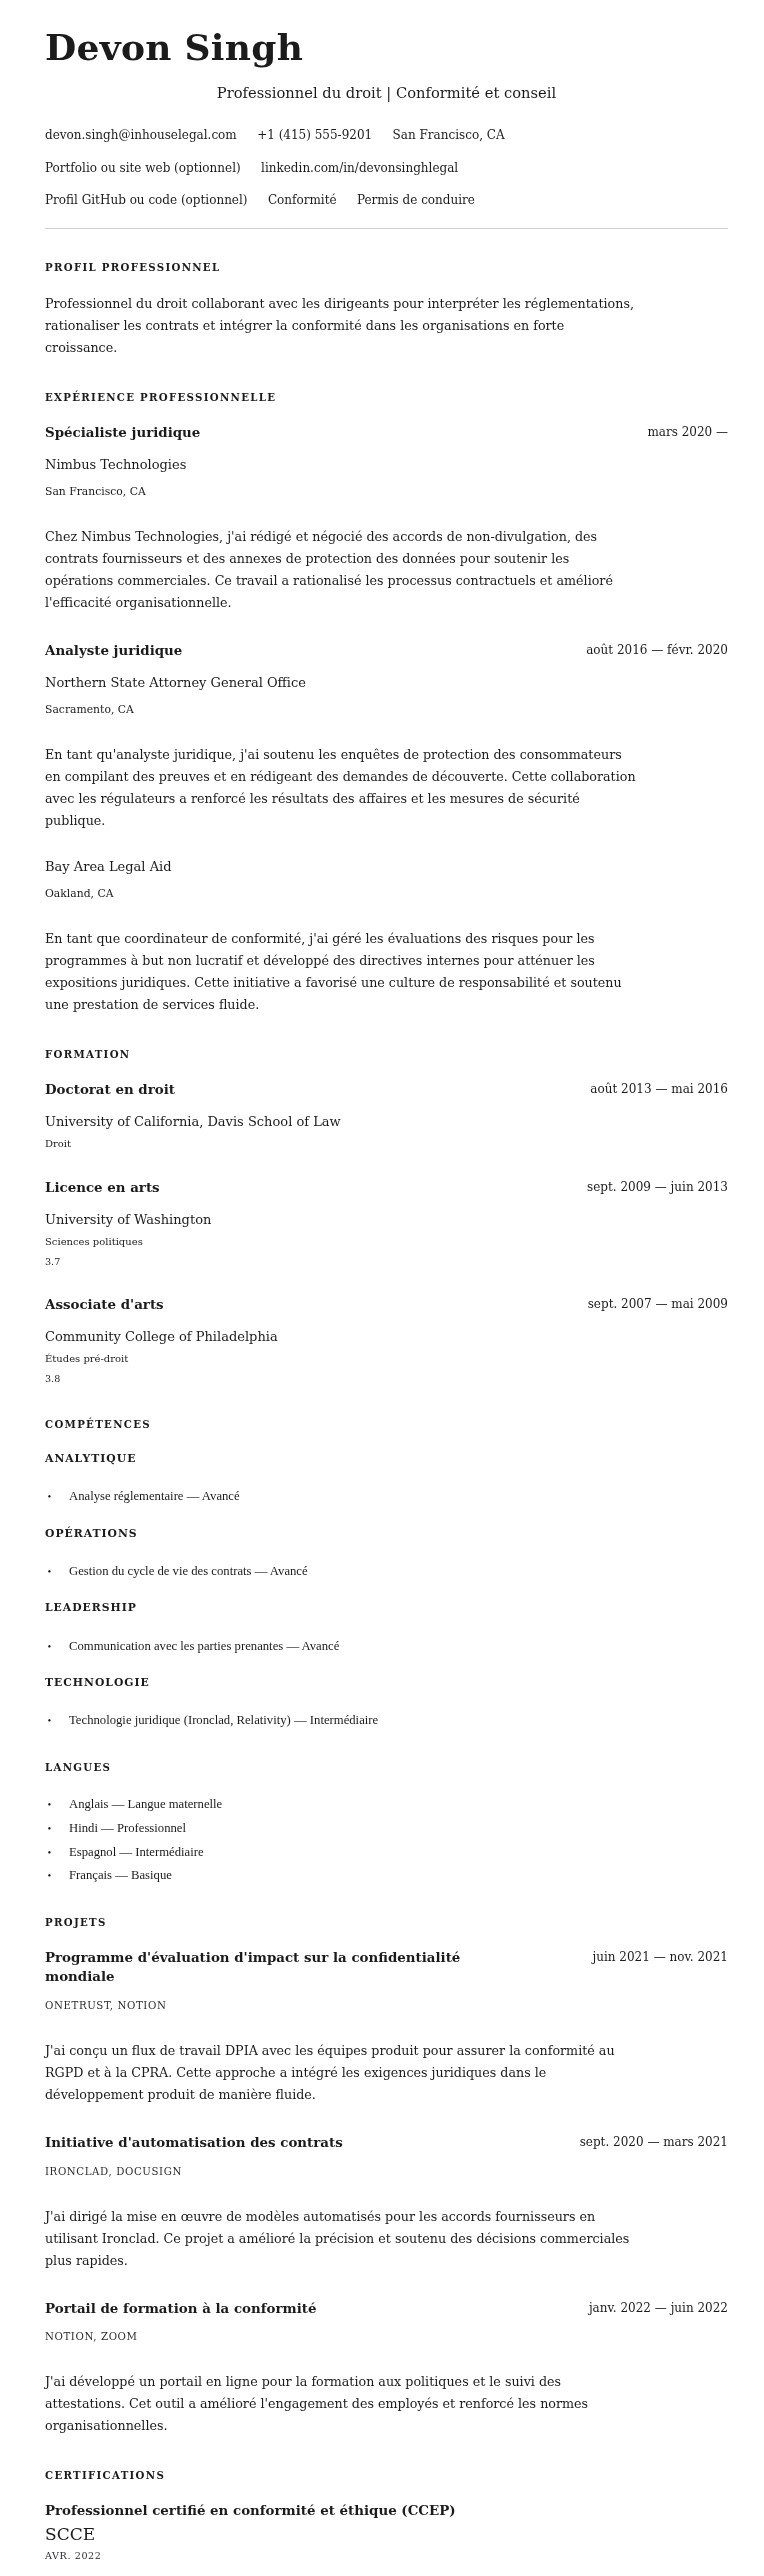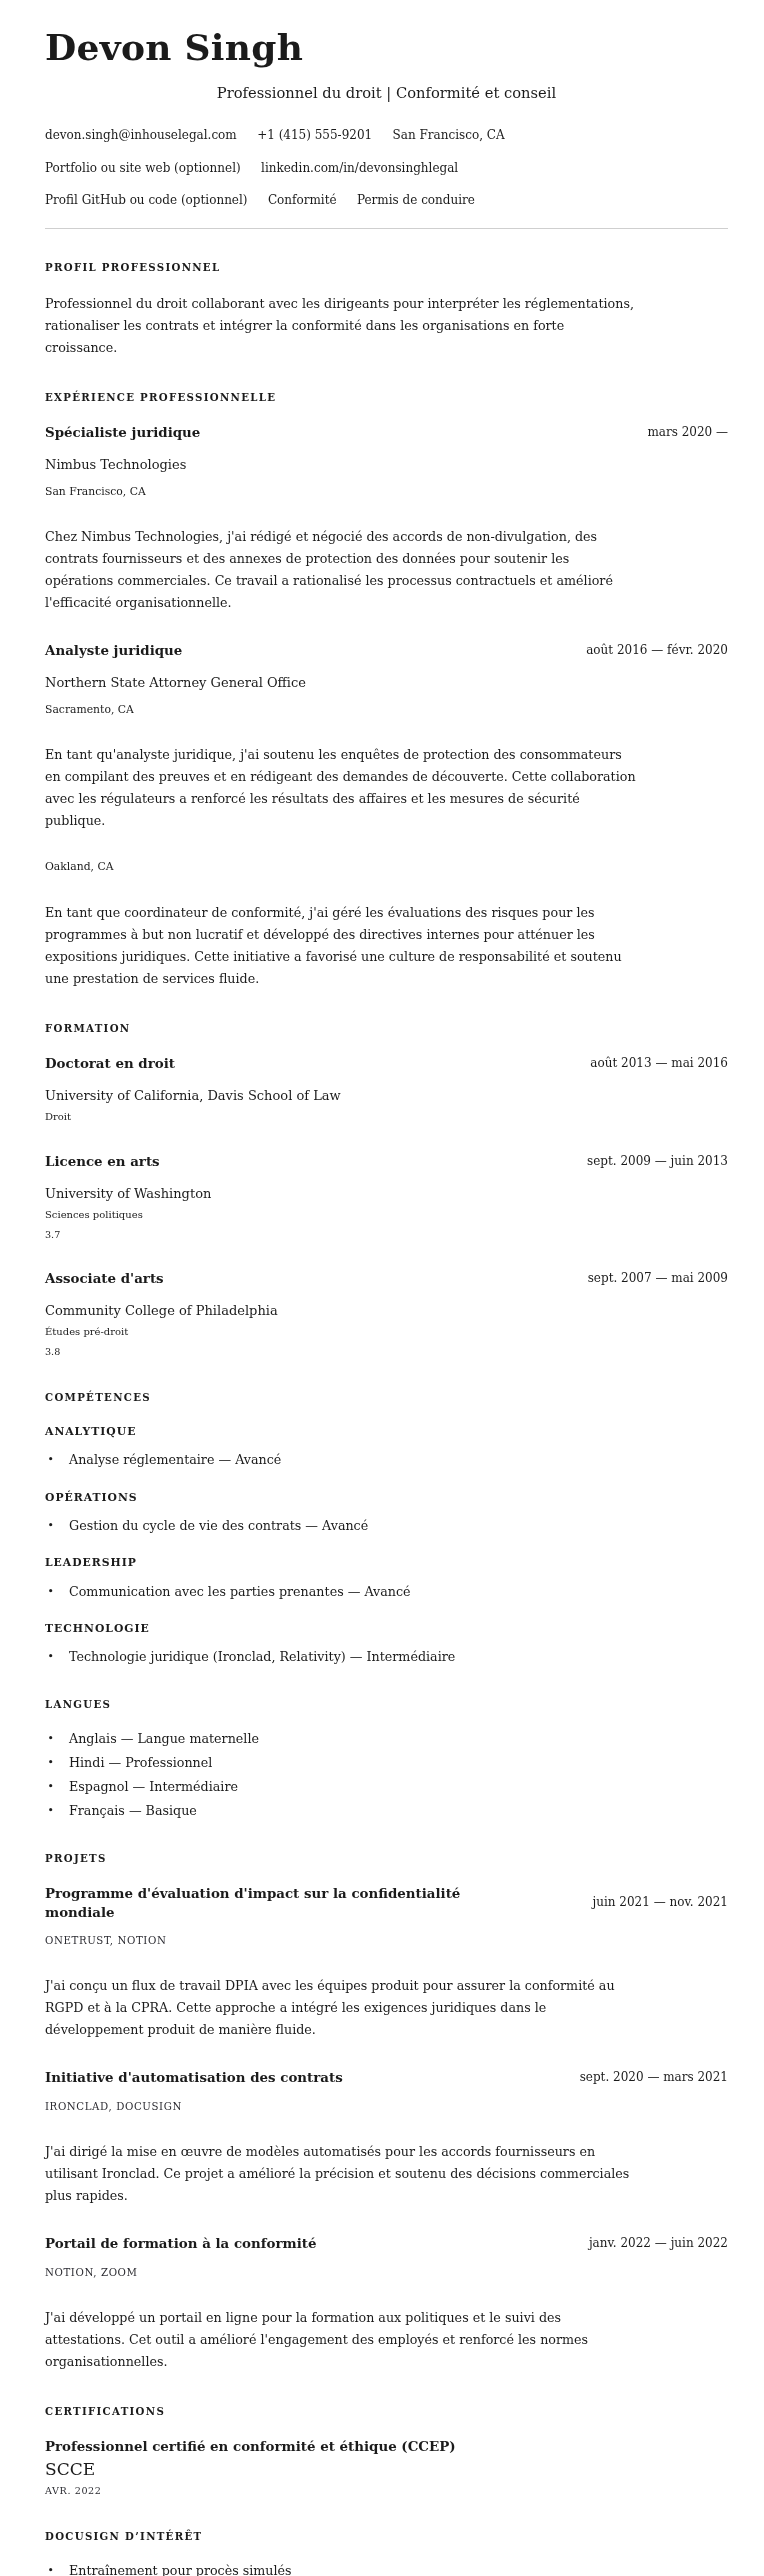--- a/index.html
+++ b/index.html
@@ -51,21 +51,21 @@
   }
   .body-text {
     font-size: 12.7px;
     line-height: 22px;
     margin: 0;
     max-width: 593px;
   }
 
   
   .entry + .entry { margin-top: 27px; }
-  .entry-head { display: flex; justify-content: space-between; align-items: center; }
+  .entry-head { display: flex; justify-content: space-between; align-items: flex-start; }
   .entry-title {
     font-size: 13.4px;
     line-height: 19px;
     font-weight: 700;
     margin: 0;
     max-width: 446px;
   }
   .entry-dates {
     font-size: 12px;
     line-height: 19px;
@@ -99,22 +99,23 @@
   
   .skill-group-title {
     font-size: 10.8px;
     line-height: 15.3px;
     font-weight: 700;
     letter-spacing: 1px;
     margin: 20.4px 0 0 0;
   }
   ul.bullets {
     list-style: none;
-    margin: 12px 0 0 0;
+    margin: 21px 0 0 0;
     padding: 0;
+    font-family: Liberation Serif, serif;
   }
   ul.bullets li {
     position: relative;
     font-size: 12.7px;
     line-height: 18px;
     padding-left: 24px;
     max-width: 593px;
   }
   ul.bullets li + li { margin-top: 5.7px; }
   ul.bullets li::before {
@@ -174,20 +175,21 @@
       <div class="entry-head">
         <h3 class="entry-title">Analyste juridique</h3>
         <div class="entry-dates">août 2016 — févr. 2020</div>
       </div>
       <div class="entry-company">Northern State Attorney General Office</div>
       <div class="entry-location">Sacramento, CA</div>
       <p class="body-text entry-desc">En tant qu'analyste juridique, j'ai soutenu les enquêtes de protection des consommateurs en compilant des preuves et en rédigeant des demandes de découverte. Cette collaboration avec les régulateurs a renforcé les résultats des affaires et les mesures de sécurité publique.</p>
     </div>
 
     <div class="entry">
+      <div class="entry-company">Bay Area Legal Aid</div>
       <div class="entry-location">Oakland, CA</div>
       <p class="body-text entry-desc">En tant que coordinateur de conformité, j'ai géré les évaluations des risques pour les programmes à but non lucratif et développé des directives internes pour atténuer les expositions juridiques. Cette initiative a favorisé une culture de responsabilité et soutenu une prestation de services fluide.</p>
     </div>
   </section>
 
   <section>
     <h2 class="section-heading">FORMATION</h2>
 
     <div class="entry">
       <div class="entry-head">

